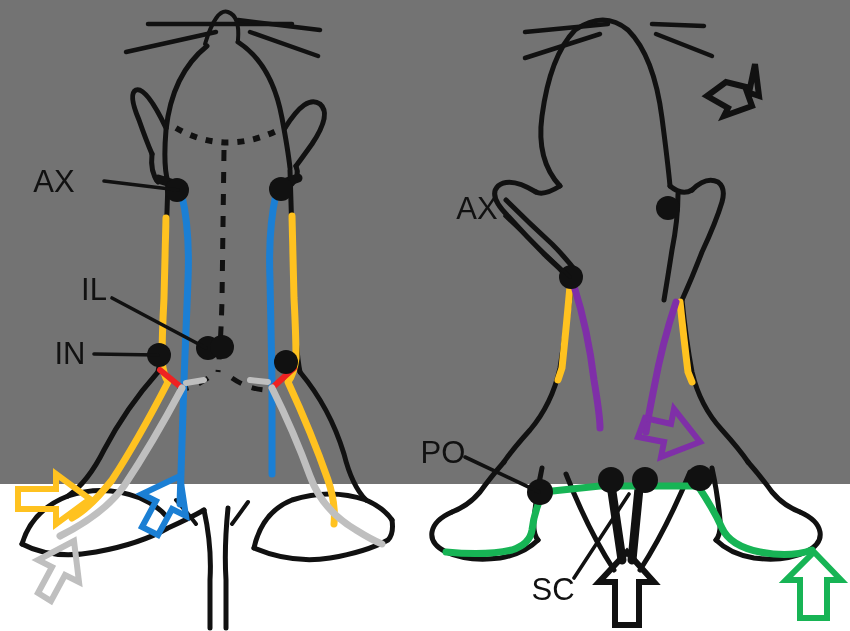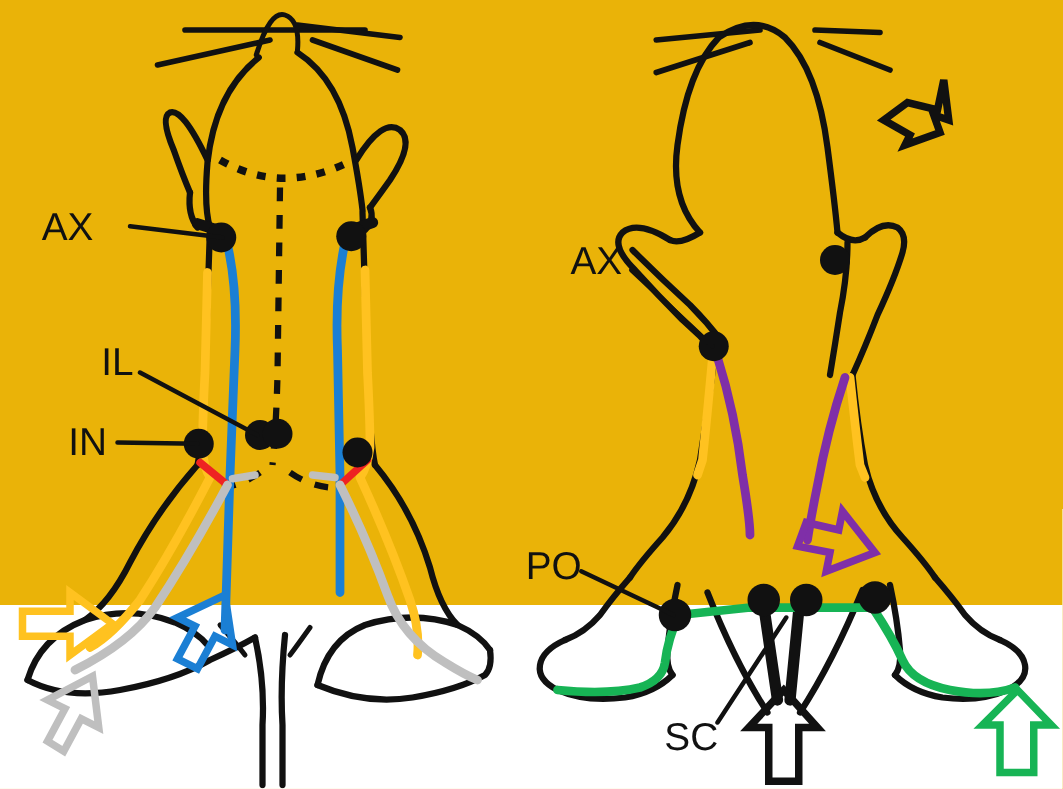--- a/index.html
+++ b/index.html
@@ -10,21 +10,21 @@
   body {
     width: 850px;
     height: 631px;
     font-family: "Liberation Sans", sans-serif;
     overflow: hidden;
   }
   #figure-root {
     position: relative;
     width: 850px;
     height: 484px;
-    background: #eab308;
+    background: #737373;
   }
   #figure-svg {
     position: absolute;
     top: 0;
     left: 0;
     width: 850px;
     height: 631px;
     display: block;
   }
   .anat-outline {

